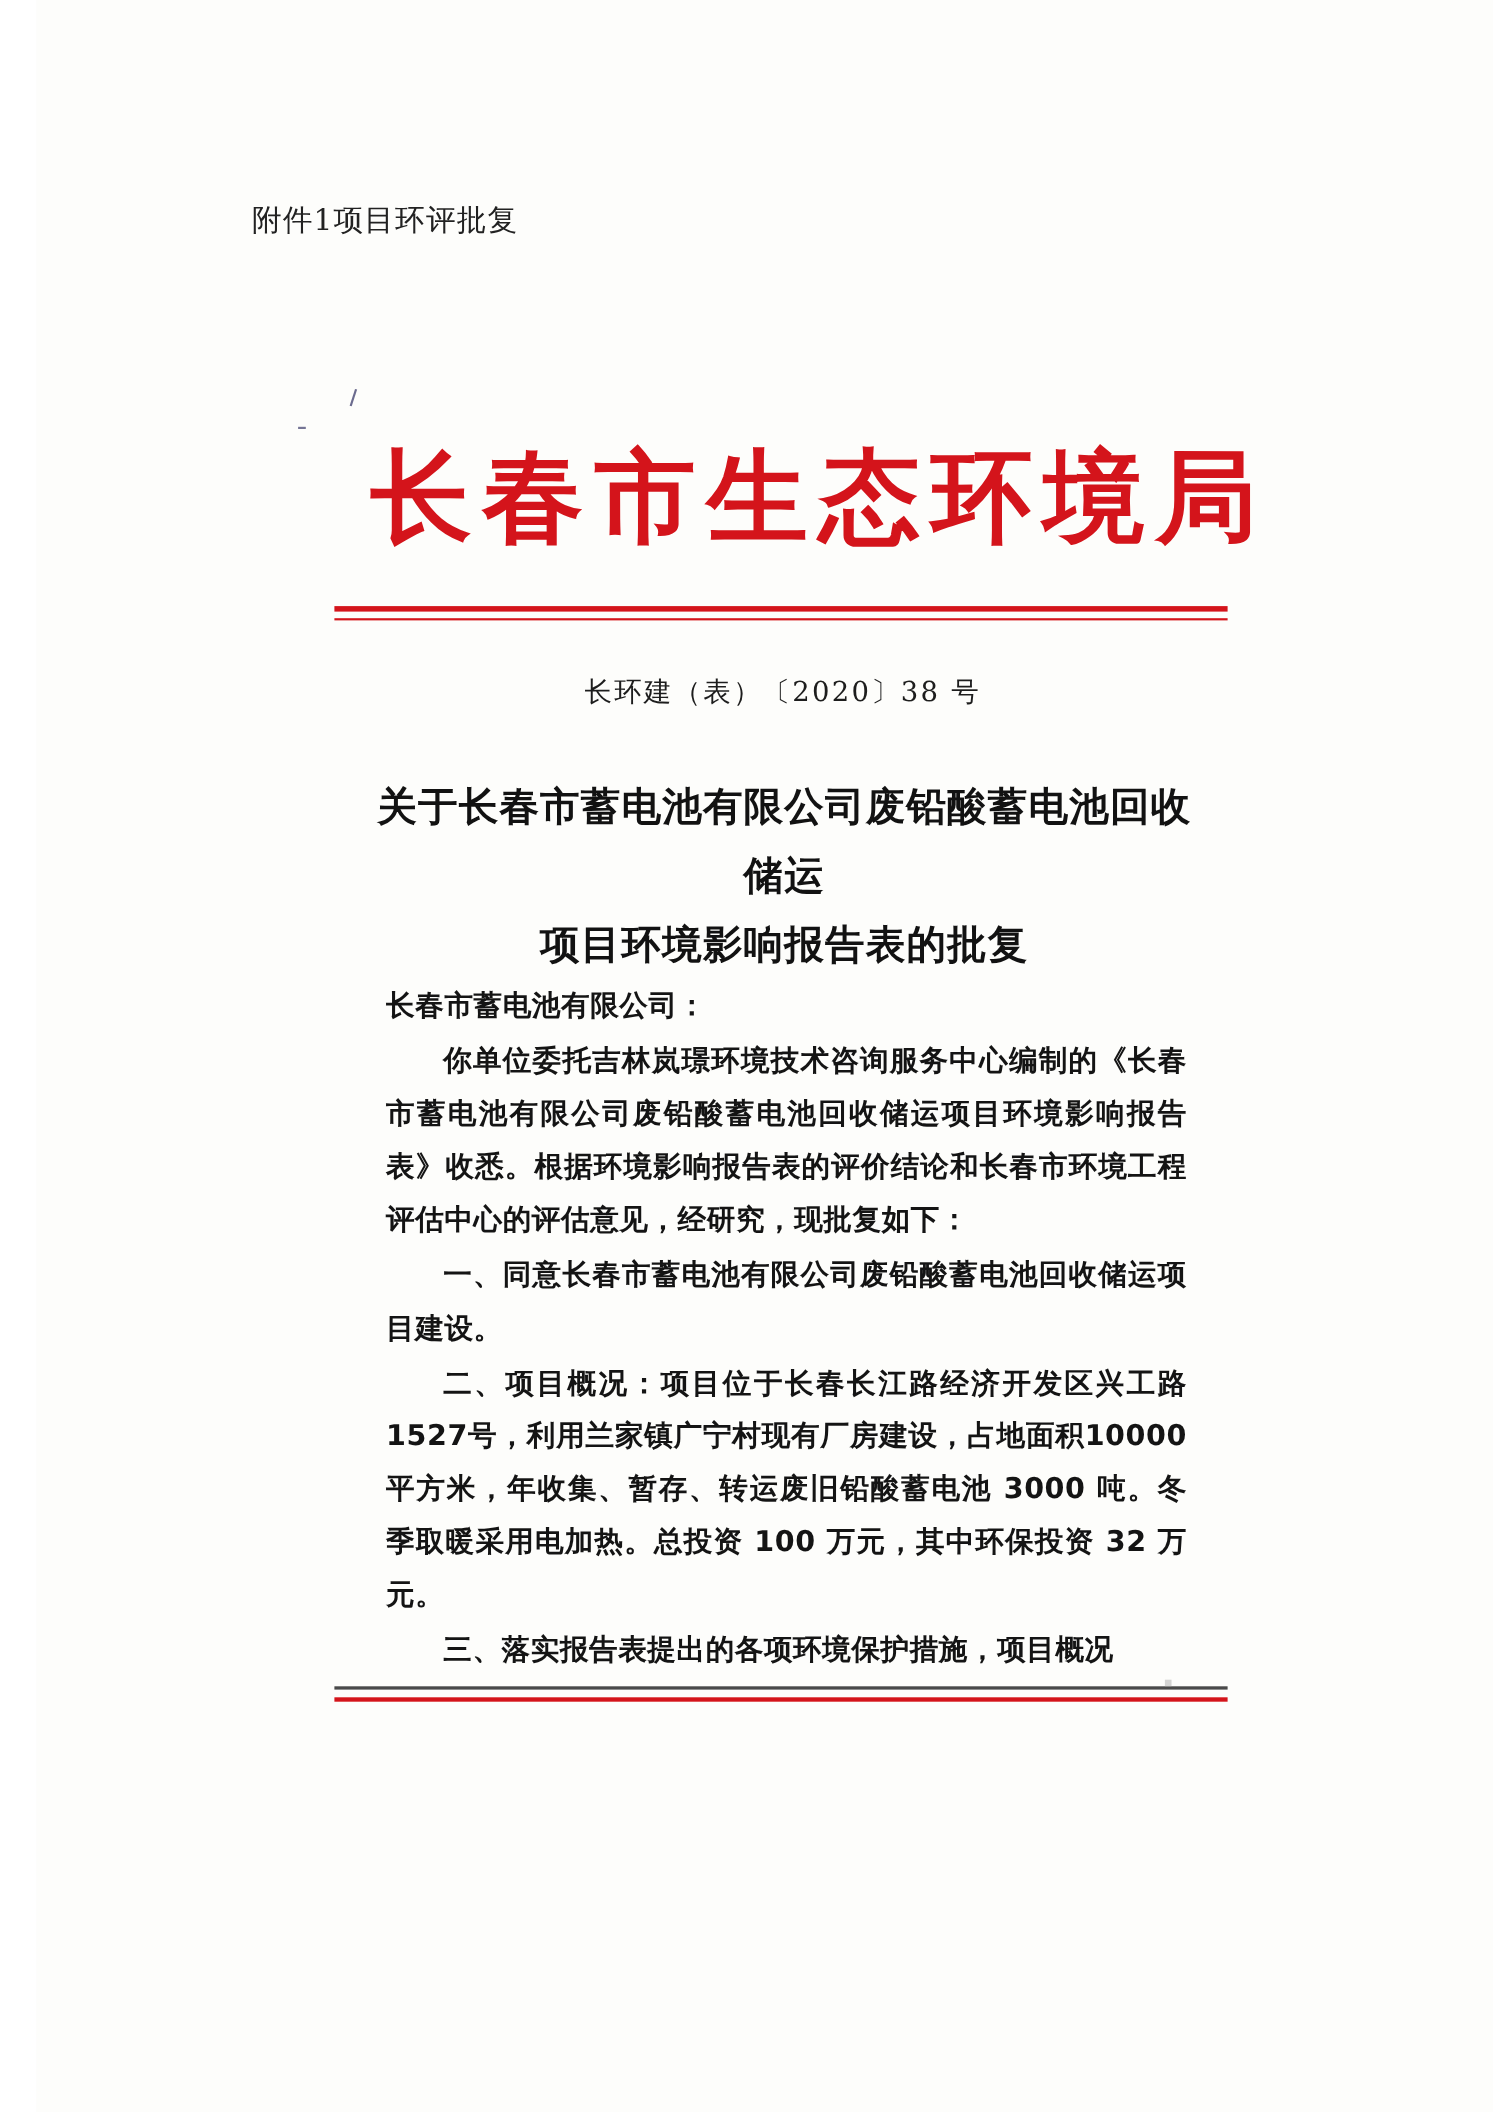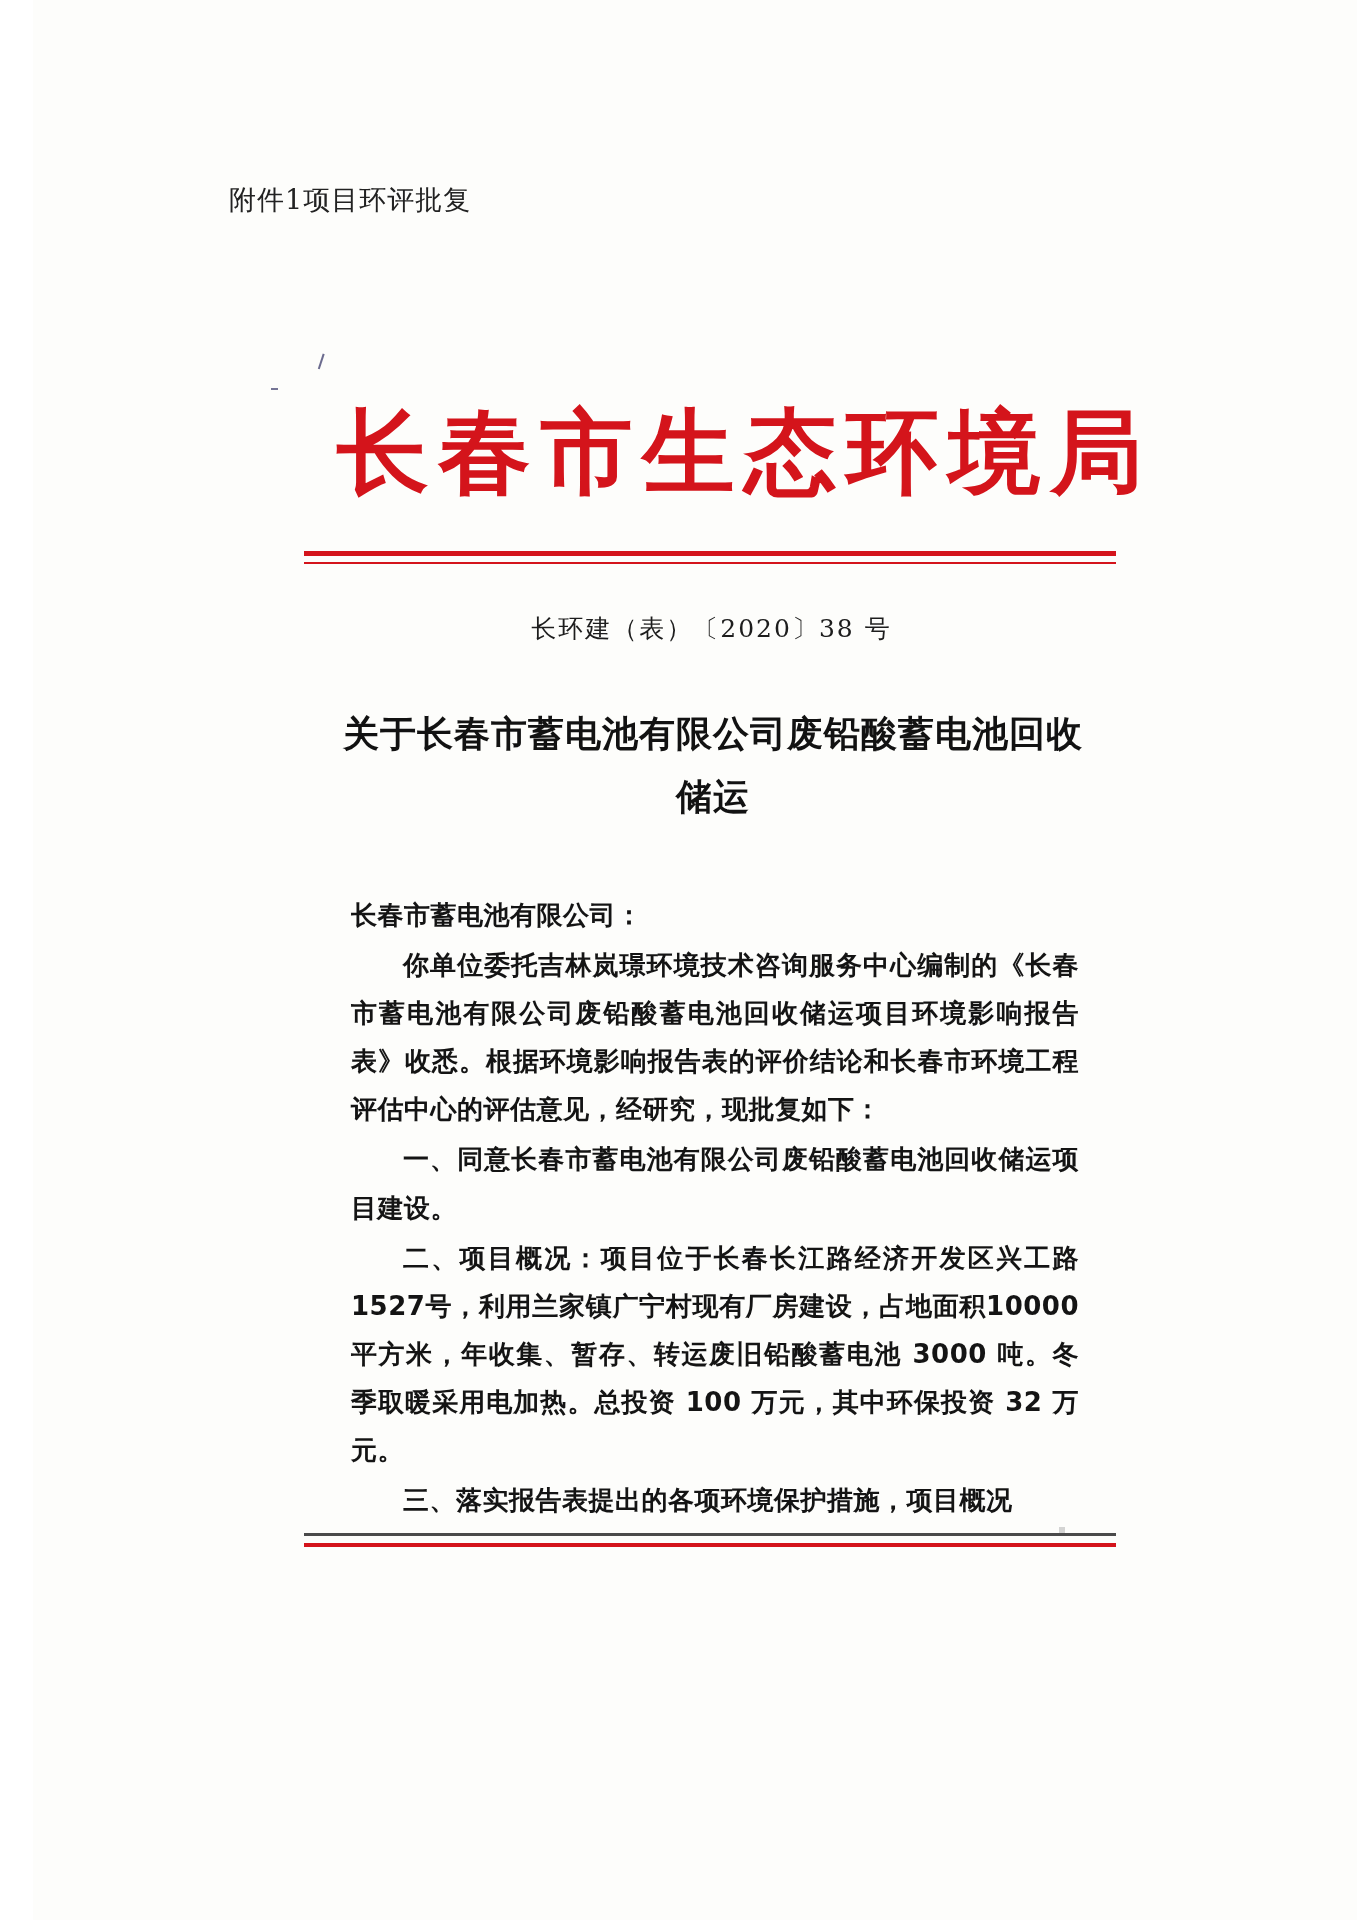--- a/index.html
+++ b/index.html
@@ -184,20 +184,21 @@
 
   <div class="rule-group">
     <div class="rule-thick"></div>
     <div class="rule-thin"></div>
   </div>
 
   <div class="doc-number">长环建（表）〔2020〕38 号</div>
 
   <div class="doc-title">
     <div>关于长春市蓄电池有限公司废铅酸蓄电池回收储运</div>
+    <div>项目环境影响报告表的批复</div>
   </div>
 
   <div class="doc-body">
     <p class="p-noindent">长春市蓄电池有限公司：</p>
     <p class="p-indent">你单位委托吉林岚璟环境技术咨询服务中心编制的《长春市蓄电池有限公司废铅酸蓄电池回收储运项目环境影响报告表》收悉。根据环境影响报告表的评价结论和长春市环境工程评估中心的评估意见，经研究，现批复如下：</p>
     <p class="p-indent">一、同意长春市蓄电池有限公司废铅酸蓄电池回收储运项目建设。</p>
     <p class="p-indent">二、项目概况：项目位于长春长江路经济开发区兴工路1527号，利用兰家镇广宁村现有厂房建设，占地面积10000平方米，年收集、暂存、转运废旧铅酸蓄电池 3000 吨。冬季取暖采用电加热。总投资 100 万元，其中环保投资 32 万元。</p>
     <p class="p-indent">三、落实报告表提出的各项环境保护措施，项目概况</p>
   </div>
 

